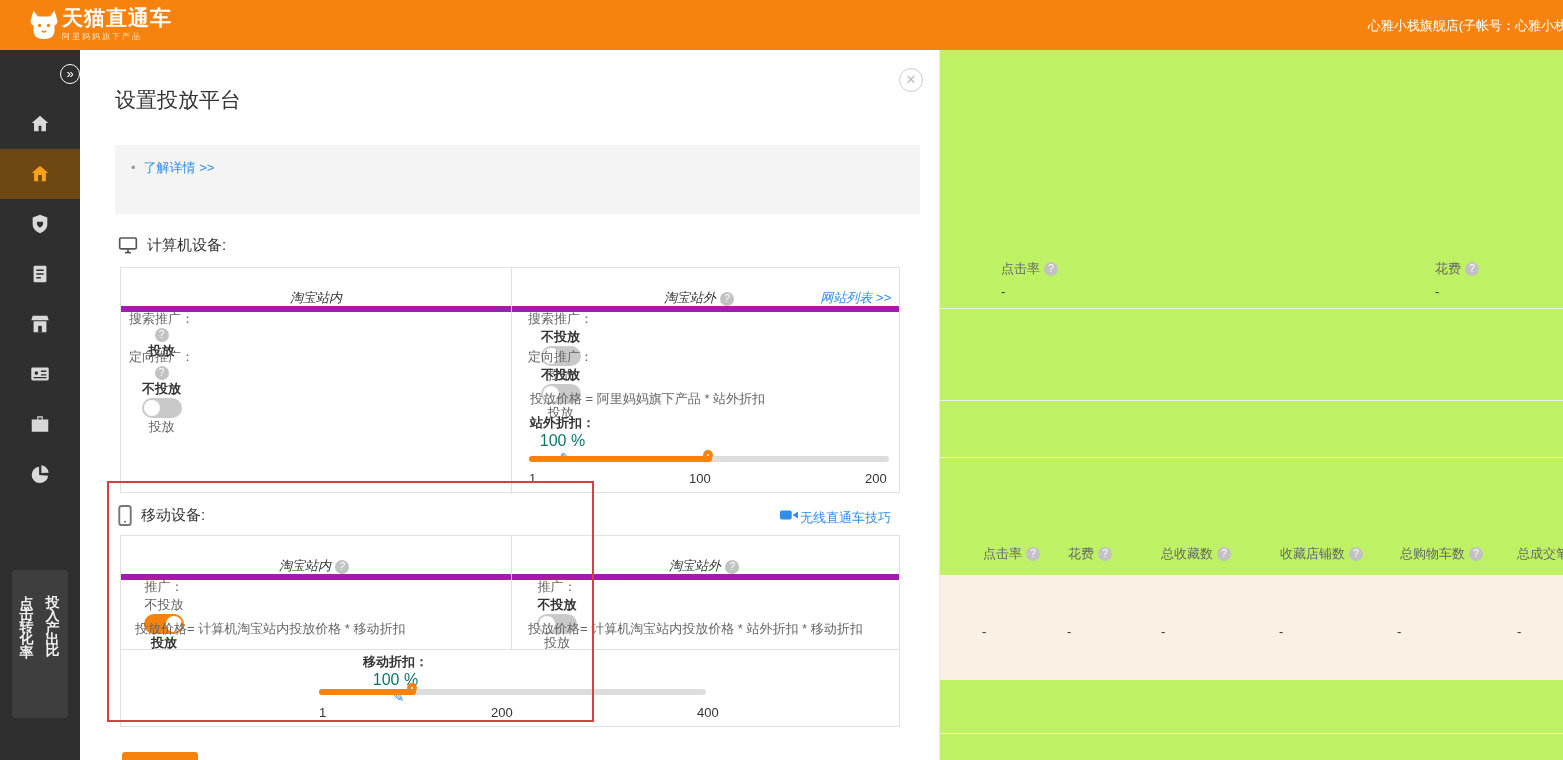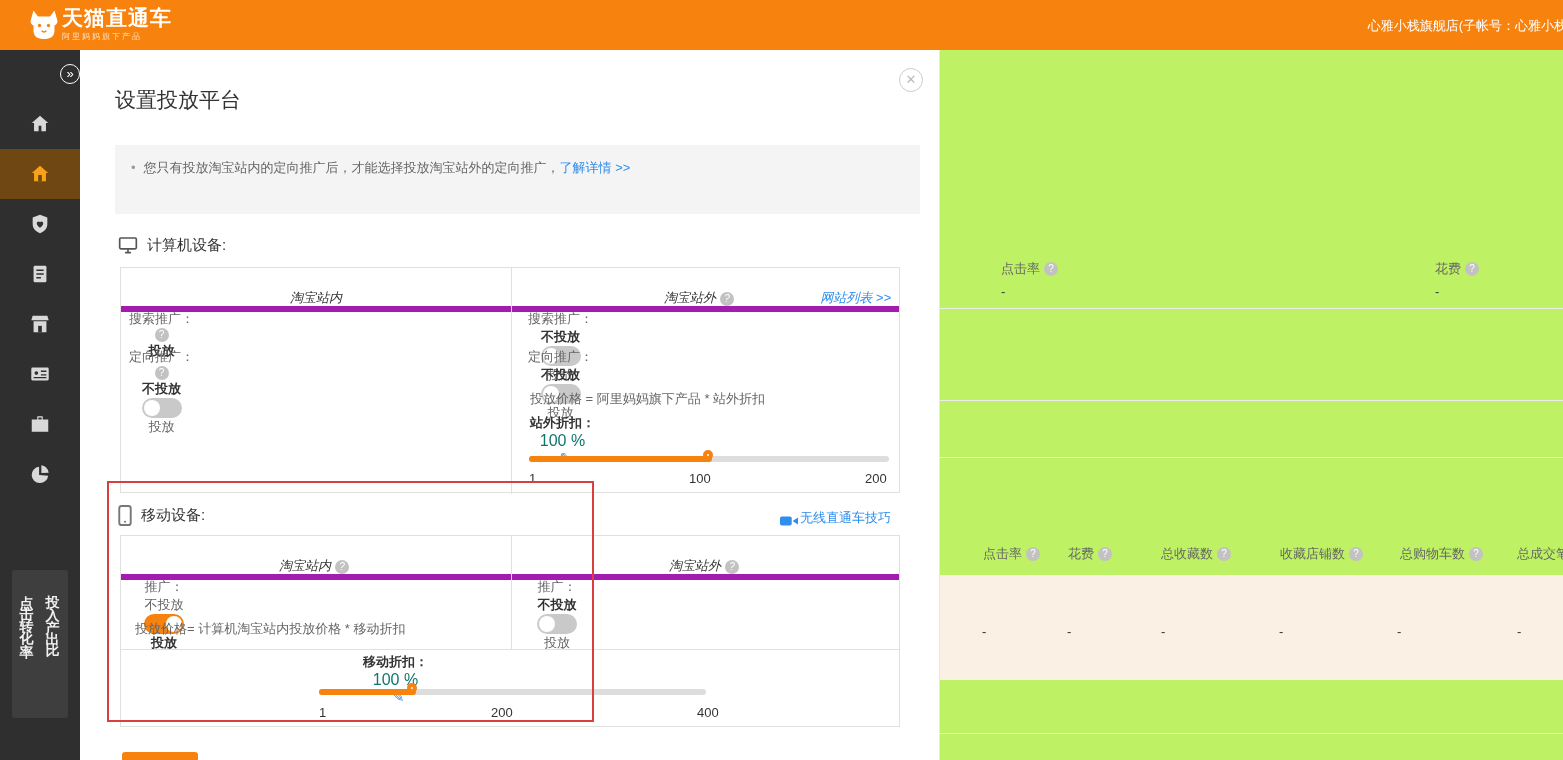--- a/index.html
+++ b/index.html
@@ -33,21 +33,21 @@
       color:#bbb;text-align:center;line-height:21px;font-size:13px;cursor:pointer;}
   .modal-title{position:absolute;left:35px;top:36px;font-size:21px;color:#333;font-weight:500;}
   .tipbox{position:absolute;left:35px;top:95px;width:805px;height:69px;background:#f4f4f4;
       color:#666;padding:10px 16px;}
   .tip-line{display:flex;align-items:center;height:25px;white-space:nowrap;}
   .bullet::before{content:"•";color:#999;margin-right:8px;}
   .warn{color:#444;font-size:14px;margin:0 1px;}
   .link{color:#2e8ded;cursor:pointer;text-decoration:none;}
 
   .sec-head{position:absolute;left:38px;display:flex;align-items:center;gap:9px;font-size:15px;color:#333;}
-  .mobile-tips-link{position:absolute;right:48px;top:459px;display:flex;align-items:flex-end;gap:2px;
+  .mobile-tips-link{position:absolute;right:48px;top:459px;display:flex;align-items:flex-start;gap:2px;
       color:#2e8ded;font-size:13px;cursor:pointer;}
 
   .ptable{position:absolute;left:40px;width:780px;border:1px solid #e0e0e0;background:#fff;}
   .thead{position:absolute;left:0;top:16px;width:778px;height:28px;border-bottom:6px solid #a21caf;font-style:italic;}
   .th-cell{position:absolute;top:0;height:28px;line-height:28px;text-align:center;color:#333;}
   .th-link{position:absolute;right:8px;top:0;line-height:28px;}
   .vdiv{position:absolute;left:390px;width:1px;background:#e0e0e0;}
   .hr{position:absolute;left:0;width:778px;height:1px;background:#e0e0e0;}
 
   .frow{position:absolute;display:flex;align-items:center;white-space:nowrap;height:22px;flex-direction:column;}
@@ -166,21 +166,20 @@
     <span>投入产出比</span>
   </div>
 </div>
 
 <div id="modal">
   <div class="close-btn">✕</div>
   <div class="modal-title">设置投放平台</div>
 
   <div class="tipbox">
     <div class="tip-line bullet">
-      <span class="lbl">您只有投放淘宝站内的定向推广后，才能选择投放淘宝站外的定向推广，</span>
       <a class="link">了解详情 &gt;&gt;</a>
     </div>
   </div>
 
   <div class="sec-head" style="top:186px">
     <svg width="20" height="19" viewBox="0 0 24 22">
       <rect x="2" y="2" width="20" height="13" rx="1.5" fill="none" stroke="#555" stroke-width="2"></rect>
       <path d="M8.5 19.5h7M12 15.5v4" stroke="#555" stroke-width="2"></path>
       </svg>
     <span>计算机设备:</span>
@@ -274,20 +273,21 @@
       <span class="bold">投放</span>
     </div>
     <div class="formula" style="left:14px;top:84px">投放价格= 计算机淘宝站内投放价格 * 移动折扣</div>
 
     <div class="frow" style="left:407px;top:42px">
       <span class="lbl">推广：</span>
       <span class="bold">不投放</span>
       <span class="toggle"></span>
       <span class="lbl">投放</span>
     </div>
+    <div class="formula" style="left:407px;top:84px">投放价格= 计算机淘宝站内投放价格 * 站外折扣 * 移动折扣</div>
 
     <div class="hr" style="top:113px"></div>
 
     <div class="frow" style="left:242px;top:117px;height:24px">
       <span class="bold">移动折扣：</span>
       <span class="orange-val">100 %</span>
       <span class="pencil">✎</span>
     </div>
 
     <div class="slider" style="left:198px;top:153px;width:387px">

